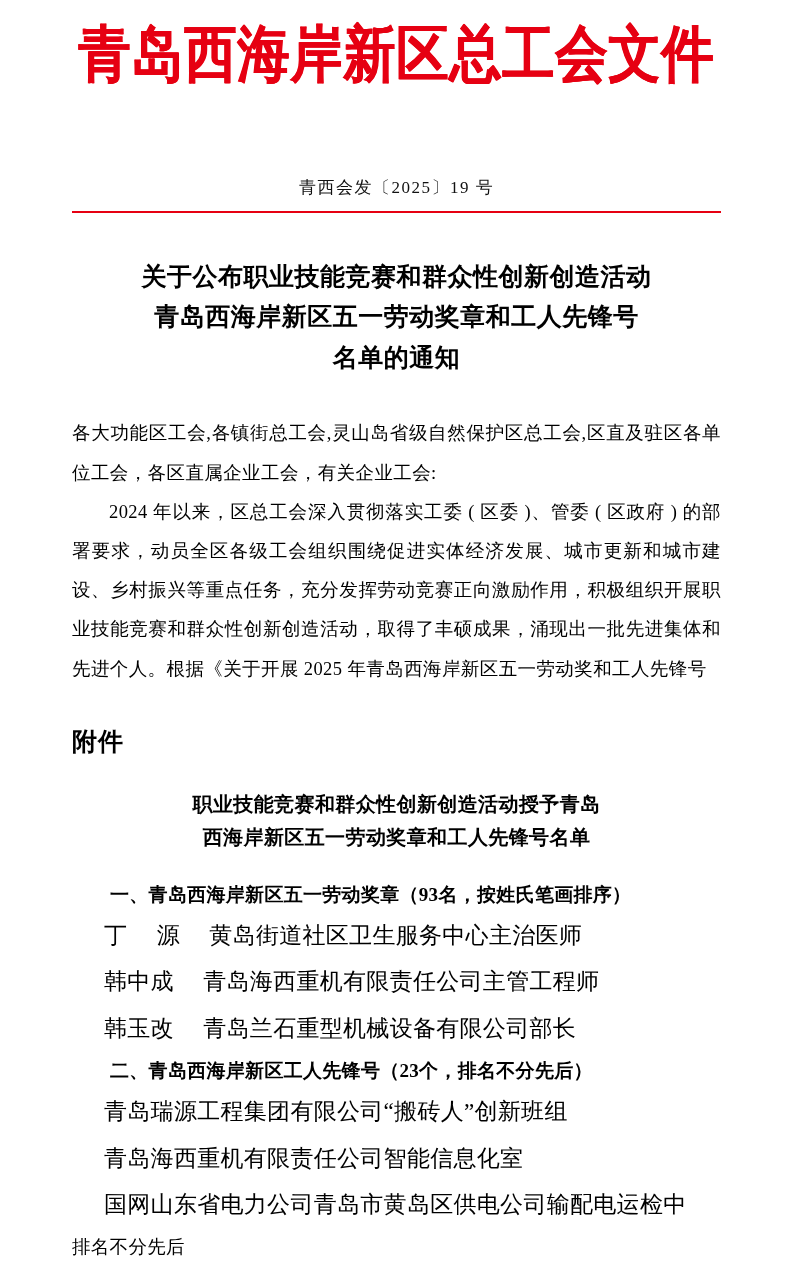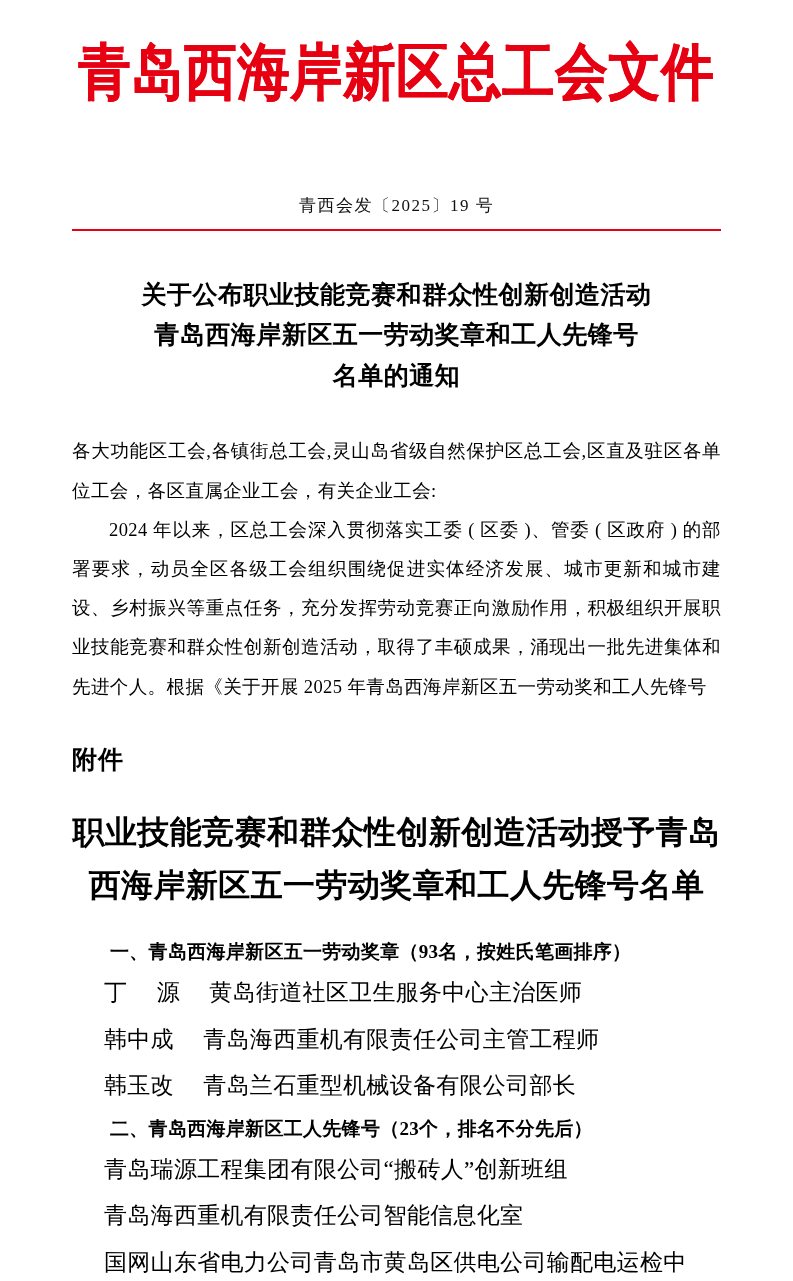--- a/index.html
+++ b/index.html
@@ -18,21 +18,21 @@
     position: relative;
     width: 793px;
     min-height: 1281px;
     box-sizing: border-box;
     padding: 0 72px;
   }
 
   
   .masthead {
     text-align: center;
-    padding-top: 38px;
+    padding-top: 20px;
   }
   .masthead-title {
     color: #e60012;
     font-family: "Liberation Serif", "DejaVu Serif", serif;
     font-weight: bold;
     font-size: 52px;
     line-height: 1.15;
     letter-spacing: 1px;
     white-space: nowrap;
     transform: scaleY(1.18);
@@ -82,21 +82,21 @@
   .attach-label {
     margin-top: 36px;
     font-size: 25px;
     font-weight: bold;
     letter-spacing: 1px;
   }
 
   
   .attach-title {
     text-align: center;
-    font-size: 32px;
+    font-size: 20px;
     font-weight: bold;
     line-height: 1.65;
     margin-top: 30px;
     letter-spacing: 0.4px;
   }
   .attach-title span { display: block; }
 
   
   .section {
     margin-top: 22px;

